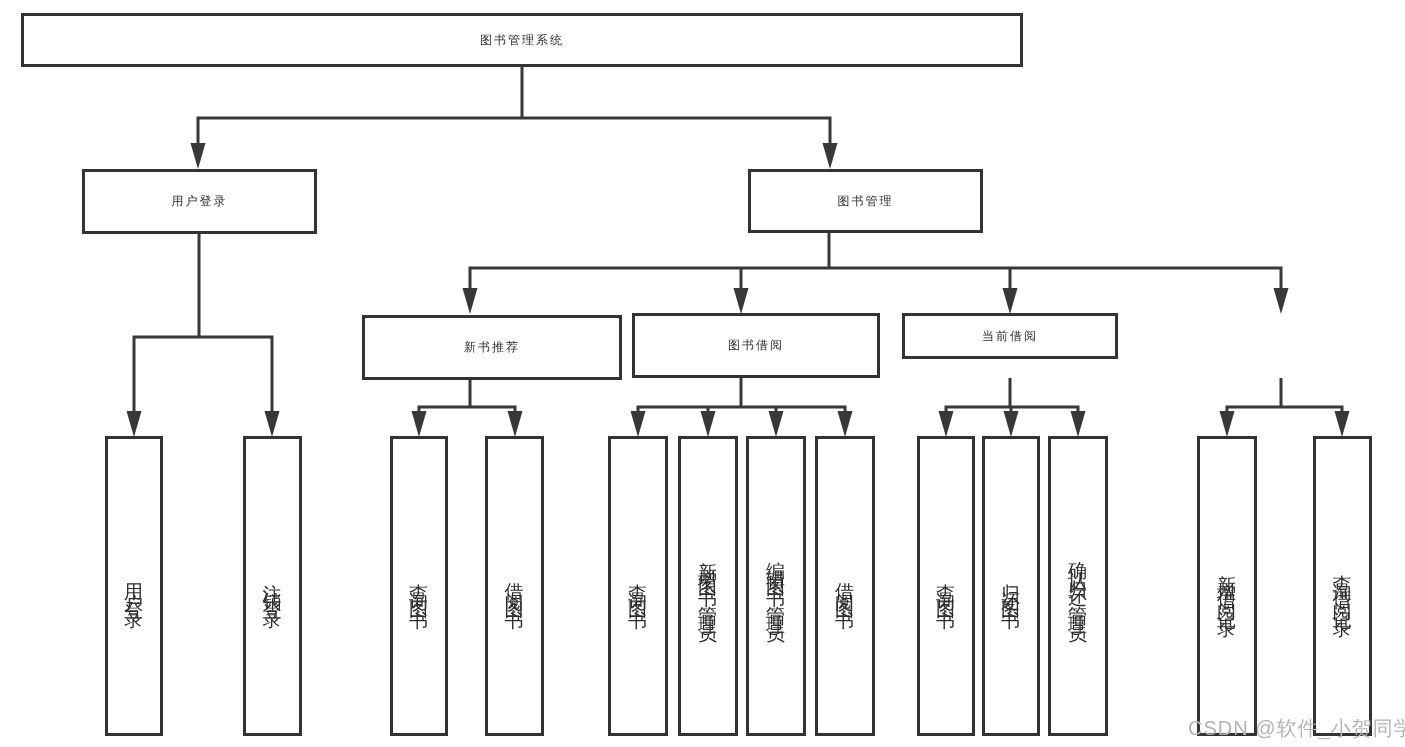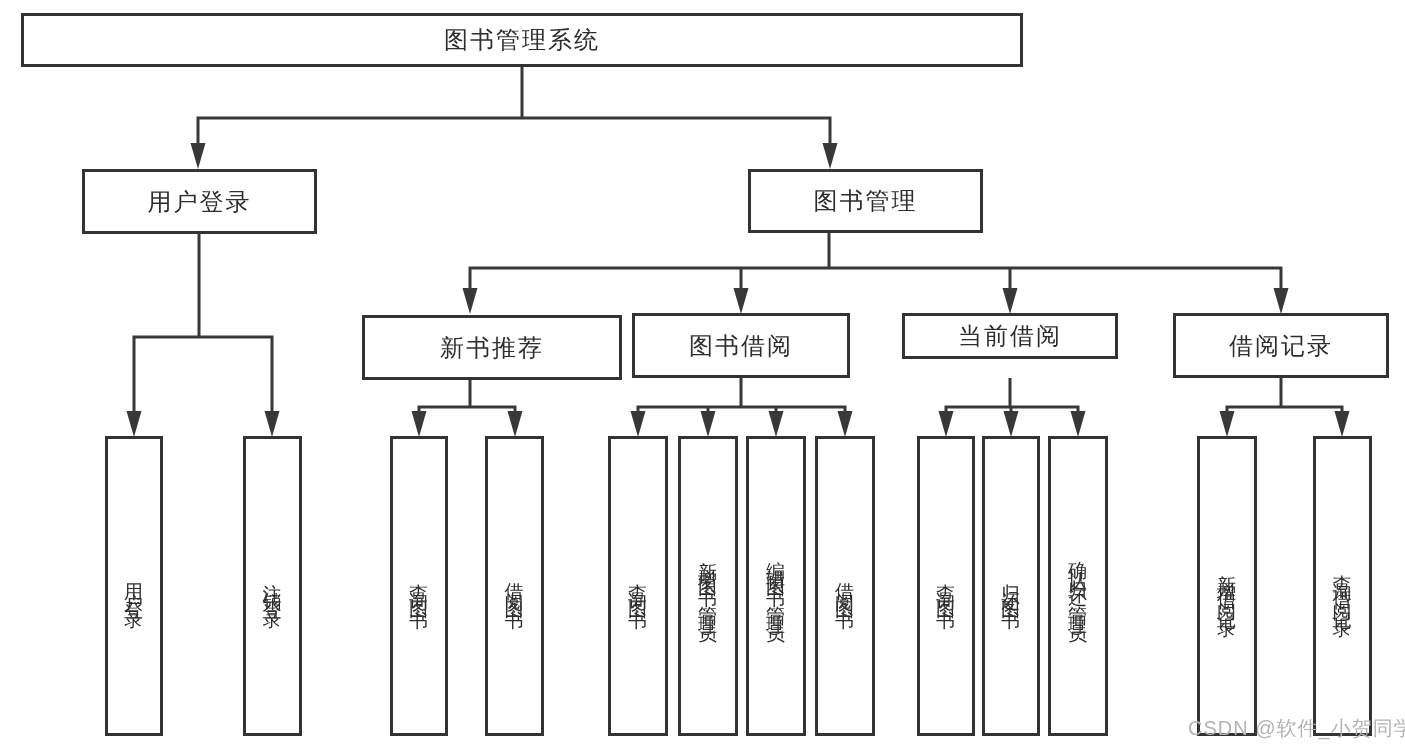--- a/index.html
+++ b/index.html
@@ -25,21 +25,21 @@
     position: absolute;
     box-sizing: border-box;
     border: 3px solid #333333;
     background: #ffffff;
     display: flex;
     align-items: center;
     justify-content: center;
     z-index: 2;
   }
   .hbox span {
-    font-size: 24px;
+    font-size: 12px;
     letter-spacing: 2px;
     color: #2d2d2d;
     white-space: nowrap;
   }
   .vbox {
     position: absolute;
     box-sizing: border-box;
     top: 436px;
     height: 300px;
     border: 3px solid #333333;
@@ -120,28 +120,25 @@
   <div class="hbox" style="left:82px; top:169px; width:235px; height:65px">
     <span>用户登录</span>
   </div>
   <div class="hbox" style="left:748px; top:169px; width:235px; height:64px">
     <span>图书管理</span>
   </div>
 
   <div class="hbox" style="left:362px; top:315px; width:260px; height:65px">
     <span>新书推荐</span>
   </div>
-  <div class="hbox" style="left:632px; top:313px; width:218px; height:65px">
+  <div class="hbox" style="left:632px; top:313px; width:248px; height:65px">
     <span>图书借阅</span>
   </div>
   <div class="hbox" style="left:902px; top:313px; width:216px; height:46px">
     <span>当前借阅</span>
-  </div>
-  <div class="hbox" style="left:1173px; top:313px; width:216px; height:65px">
-    <span>借阅记录</span>
   </div>
 
   <div class="vbox" style="left:105px; width:58px">
     <span>用户登录</span>
   </div>
   <div class="vbox" style="left:243px; width:59px">
     <span>注销登录</span>
   </div>
 
   <div class="vbox" style="left:390px; width:58px">

